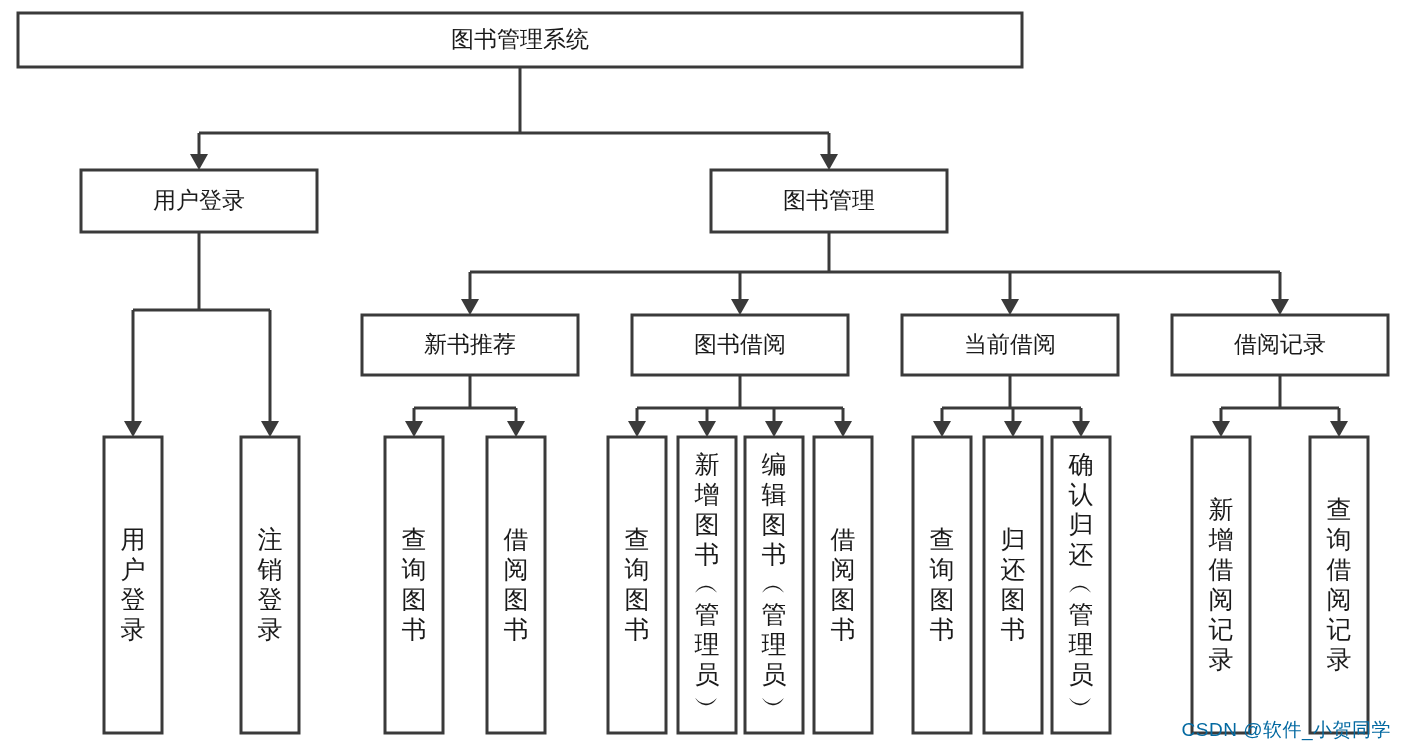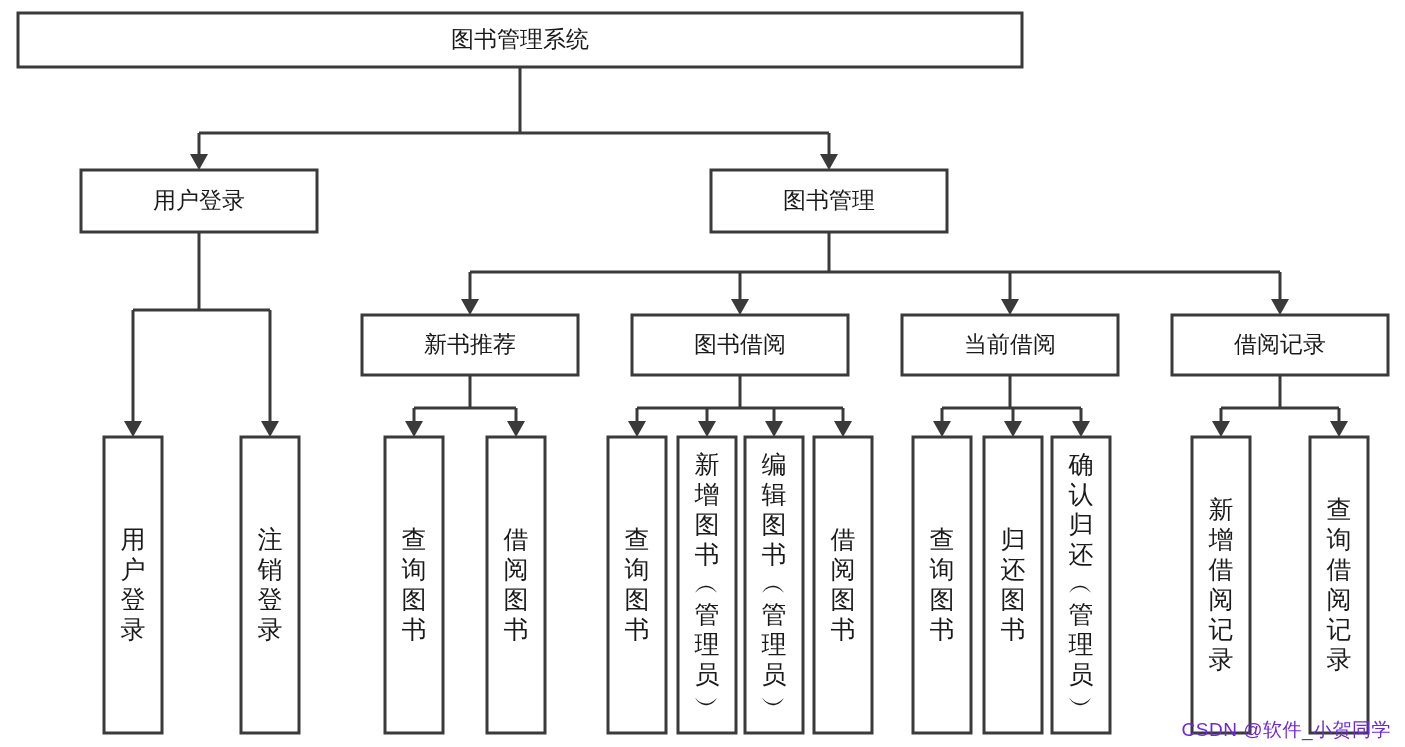--- a/index.html
+++ b/index.html
@@ -52,21 +52,21 @@
     font-size: 25px;
     fill: #1a1a1a;
     text-anchor: middle;
   }
   .watermark {
     position: absolute;
     right: 14px;
     bottom: 4px;
     font-family: "Liberation Sans", "DejaVu Sans", sans-serif;
     font-size: 19px;
-    color: #6d28d9;
+    color: #0369a1;
     letter-spacing: 0.5px;
     white-space: nowrap;
     pointer-events: none;
   }
 </style>
 </head>
 <body>
 
 <div id="diagram-root">
   <svg class="diagram-canvas" viewBox="0 0 1405 747" xmlns="http://www.w3.org/2000/svg">

